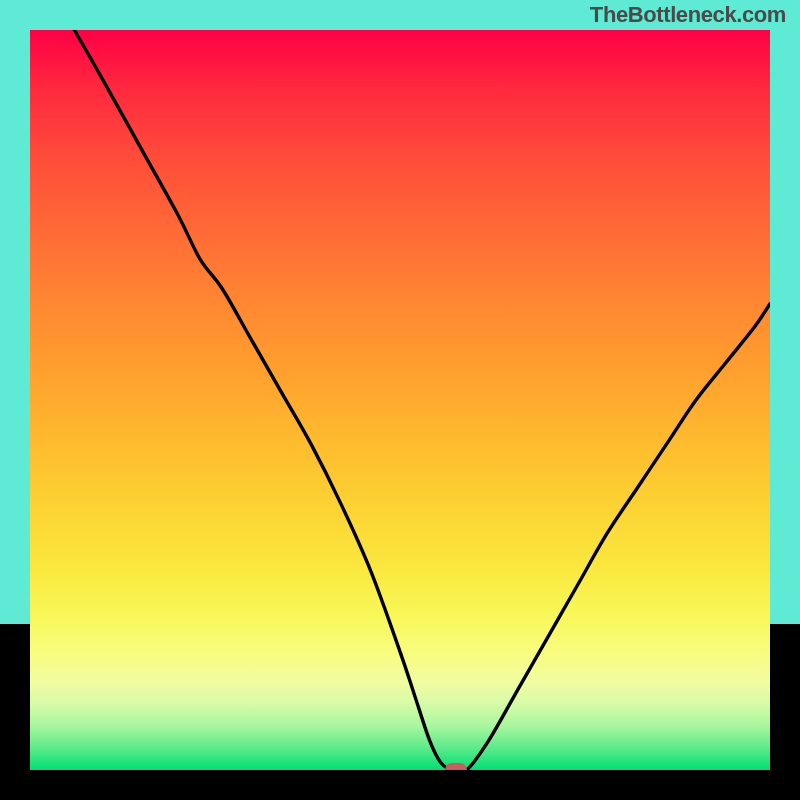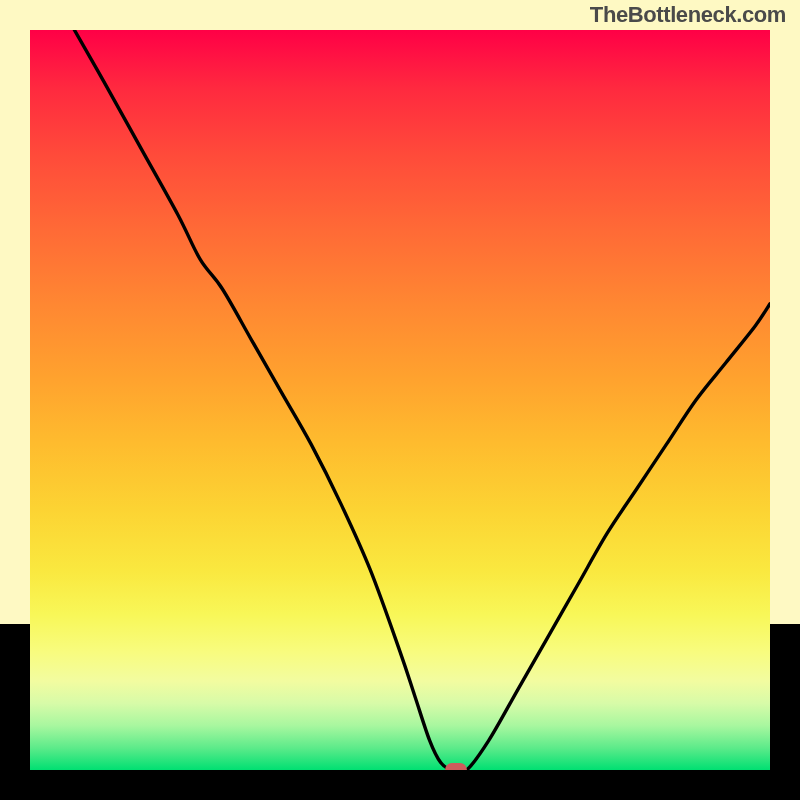--- a/index.html
+++ b/index.html
@@ -8,21 +8,21 @@
     width: 800px;
     height: 800px;
     background: #000000;
     overflow: hidden;
     font-family: Arial, Helvetica, sans-serif;
   }
   .frame {
     position: relative;
     width: 800px;
     height: 624px;
-    background: #fef9c3;
+    background: #5eead4;
   }
   .attribution {
     position: absolute;
     top: 2px;
     right: 14px;
     color: #4a4a4a;
     font-size: 22px;
     font-weight: 600;
     letter-spacing: -0.4px;
   }

